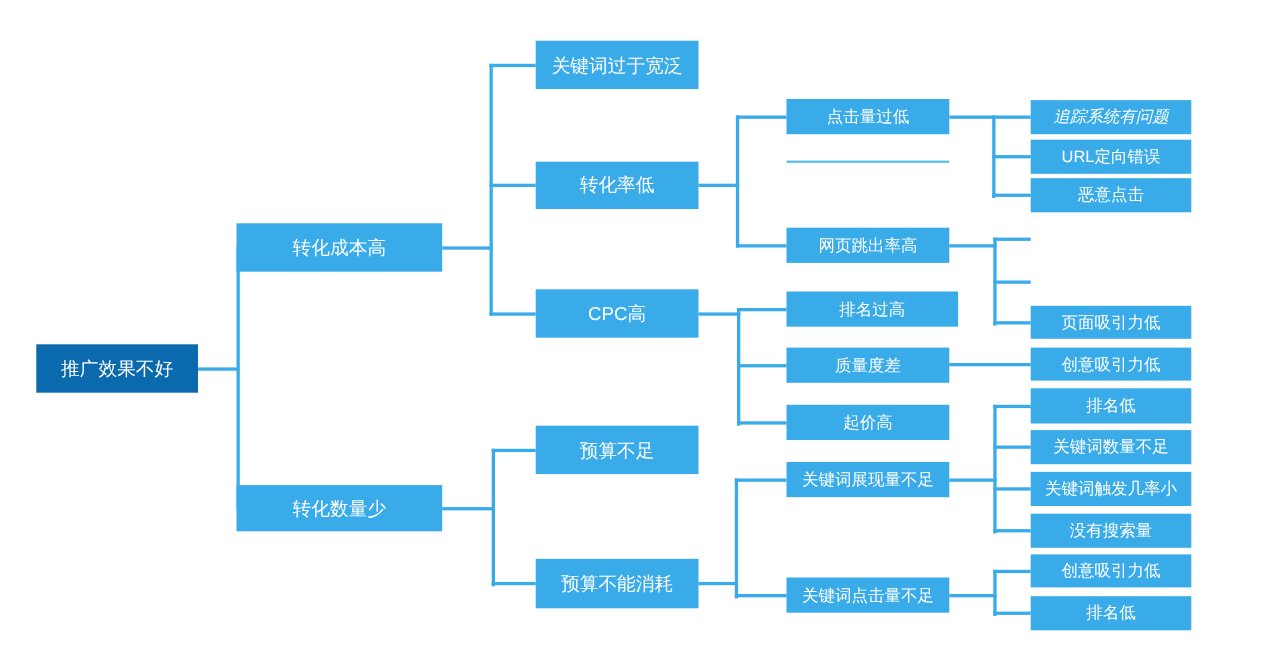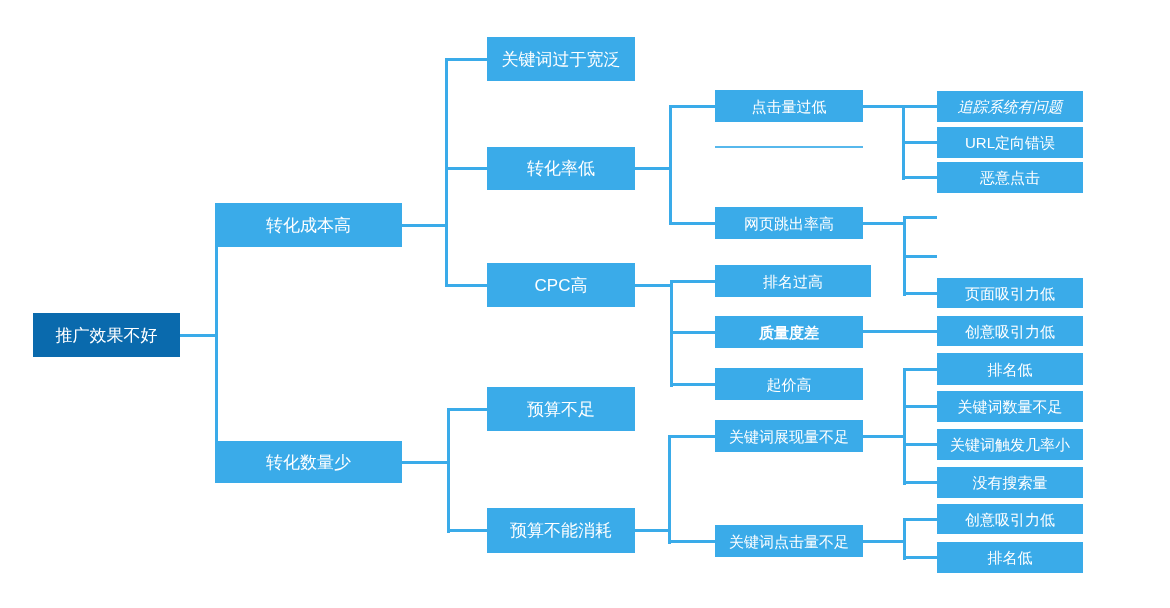--- a/index.html
+++ b/index.html
@@ -91,21 +91,21 @@
   <div class="node lg" style="left:487px;top:37px;width:148px;height:44px;">关键词过于宽泛</div>
   <div class="node lg" style="left:487px;top:147px;width:148px;height:43px;">转化率低</div>
   <div class="node lg" style="left:487px;top:263px;width:148px;height:44px;">CPC高</div>
   <div class="node lg" style="left:487px;top:387px;width:148px;height:44px;">预算不足</div>
   <div class="node lg" style="left:487px;top:508px;width:148px;height:45px;">预算不能消耗</div>
 
   <div class="node" style="left:715px;top:90px;width:148px;height:32px;">点击量过低</div>
   <div class="empty-underline" style="left:715px;top:146px;width:148px;"></div>
   <div class="node" style="left:715px;top:207px;width:148px;height:32px;">网页跳出率高</div>
   <div class="node" style="left:715px;top:265px;width:156px;height:32px;">排名过高</div>
-  <div class="node" style="left:715px;top:316px;width:148px;height:32px;font-weight:bold;">质量度差</div>
+  <div class="node" style="left:715px;top:316px;width:148px;height:32px;">质量度差</div>
   <div class="node" style="left:715px;top:368px;width:148px;height:32px;">起价高</div>
   <div class="node" style="left:715px;top:420px;width:148px;height:32px;">关键词展现量不足</div>
   <div class="node" style="left:715px;top:525px;width:148px;height:32px;">关键词点击量不足</div>
 
   <div class="node" style="left:937px;top:91px;width:146px;height:31px;font-style:italic;">追踪系统有问题</div>
   <div class="node" style="left:937px;top:127px;width:146px;height:31px;">URL定向错误</div>
   <div class="node" style="left:937px;top:162px;width:146px;height:31px;">恶意点击</div>
   <div class="node" style="left:937px;top:278px;width:146px;height:30px;">页面吸引力低</div>
   <div class="node" style="left:937px;top:316px;width:146px;height:30px;">创意吸引力低</div>
   <div class="node" style="left:937px;top:353px;width:146px;height:32px;">排名低</div>

